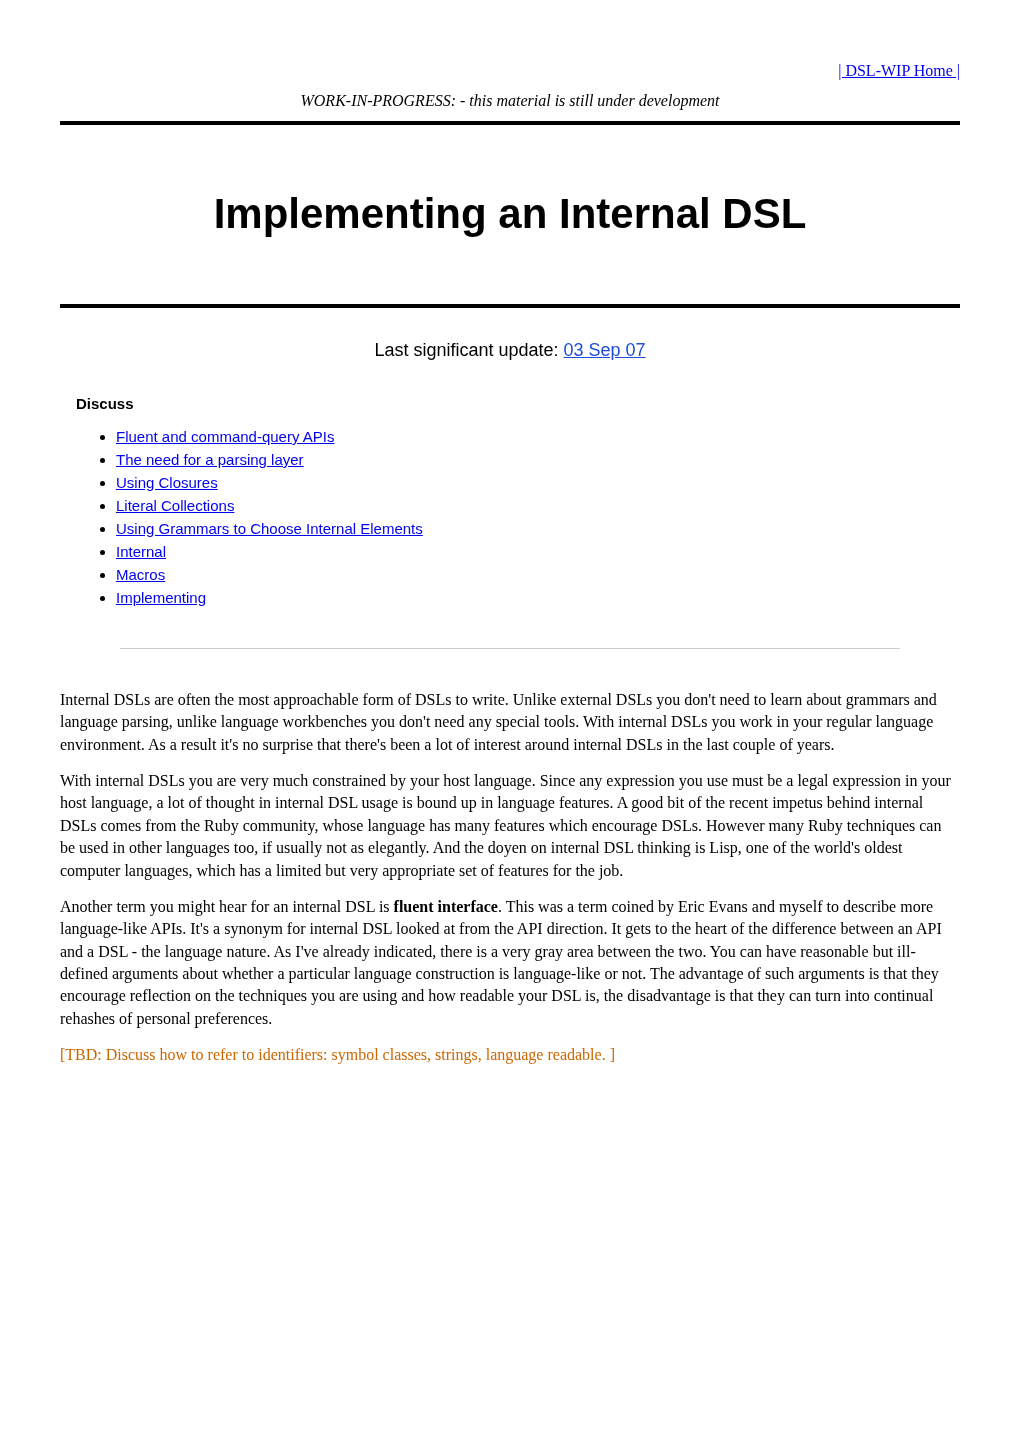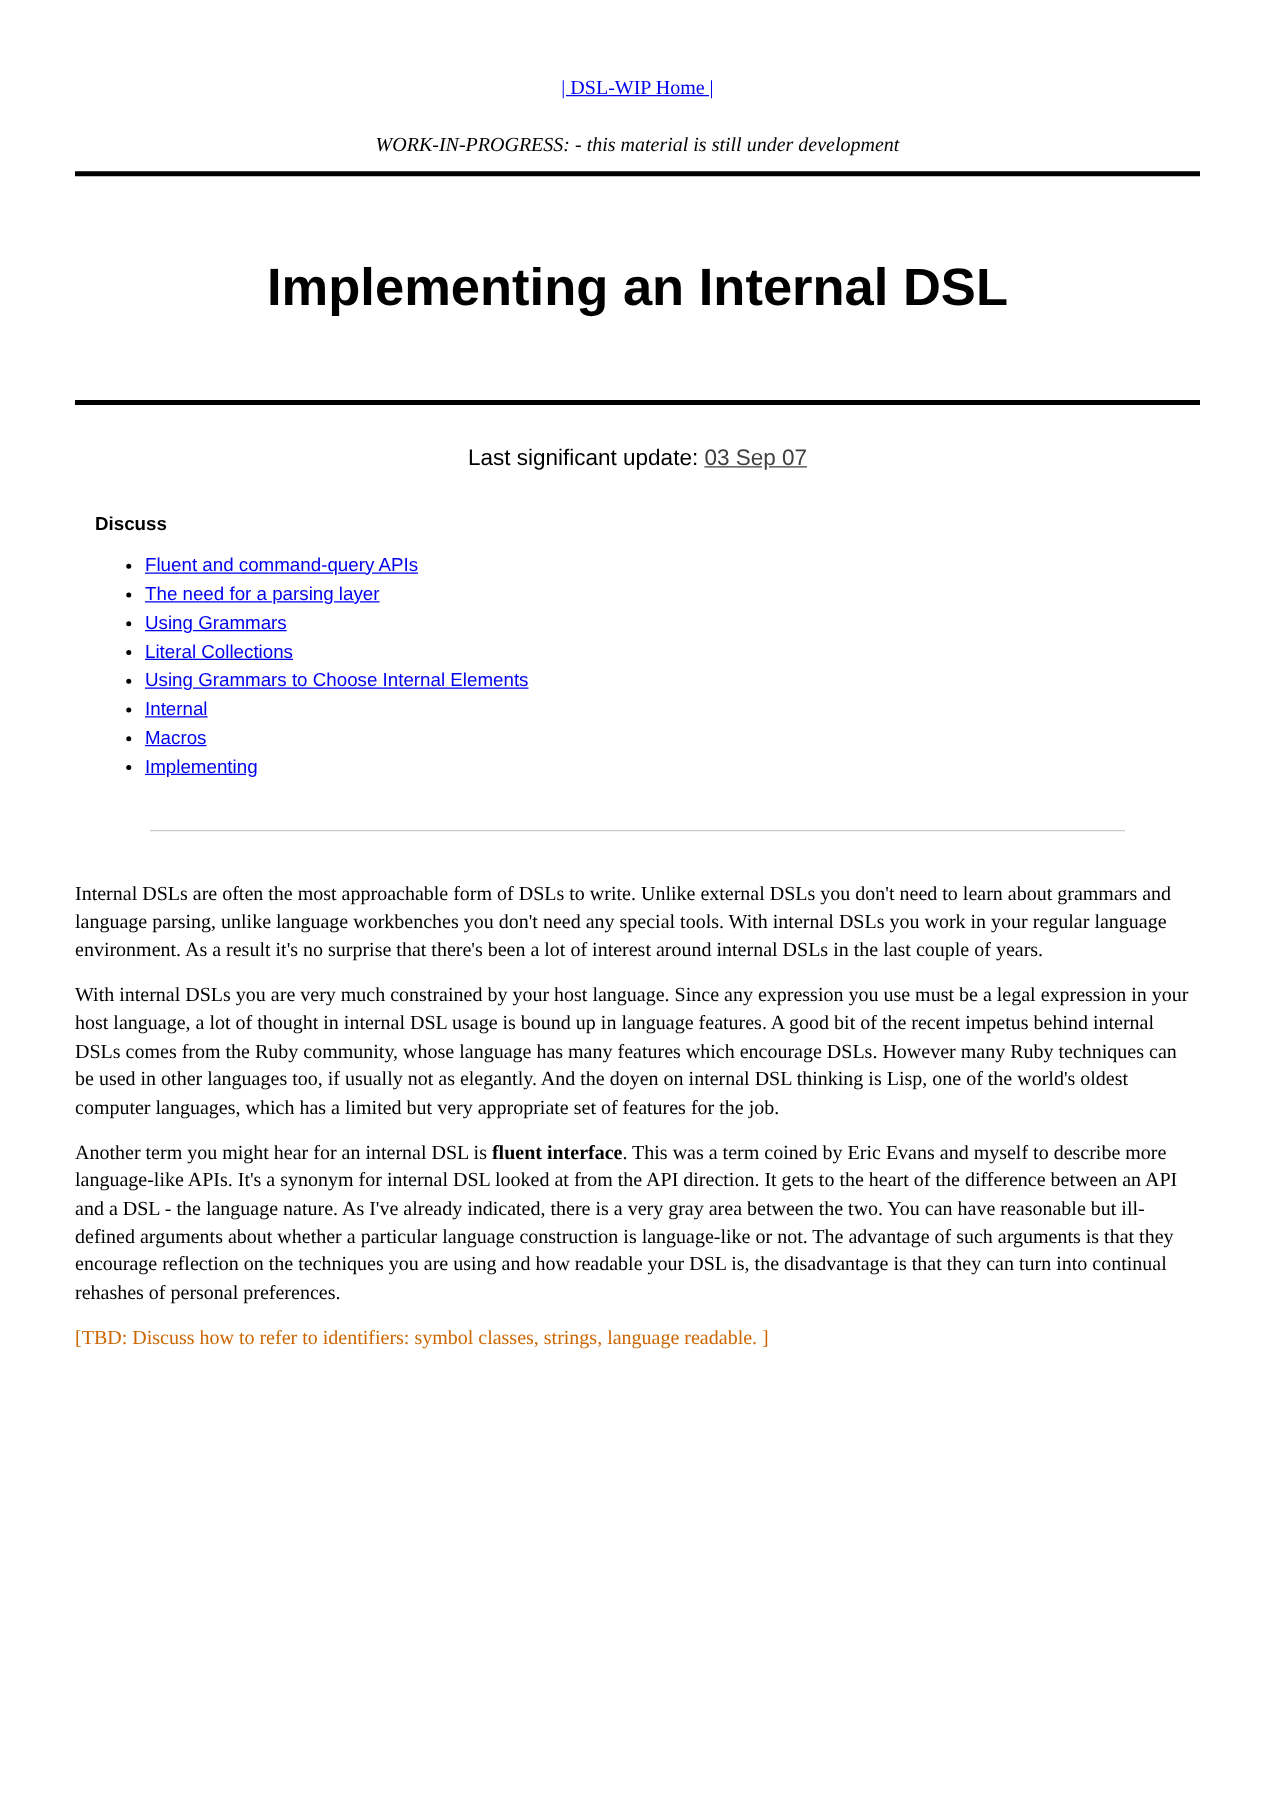--- a/index.html
+++ b/index.html
@@ -5,22 +5,22 @@
 body {
   font-family: "Times New Roman", Times, serif;
   max-width: 900px;
   margin: 0 auto;
   padding: 60px;
   font-size: 16px;
   line-height: 1.4;
   color: #000;
 }
 .top-nav {
-  text-align: center;
-  margin-bottom: 24px;
+  text-align: right;
+  margin-bottom: 8px;
 }
 .top-nav a {
   color: #0000EE;
   text-decoration: underline;
 }
 .wip-notice {
   text-align: center;
   font-style: italic;
   margin-bottom: 8px;
 }
@@ -41,21 +41,21 @@
   font-family: Liberation Sans, sans-serif;
   margin: 60px 0 60px 0;
 }
 .update-line {
   text-align: center;
   font-family: Arial, Helvetica, sans-serif;
   font-size: 18px;
   margin: 30px 0;
 }
 .update-line a {
-  color: #404040;
+  color: #1d4ed8;
   text-decoration: underline;
 }
 .contents-header {
   font-family: Arial, Helvetica, sans-serif;
   font-weight: bold;
   font-size: 15px;
   margin-left: 16px;
   margin-bottom: 12px;
 }
 .toc {
@@ -97,21 +97,21 @@
 
 <div class="update-line">
   <span>Last significant update: </span><a href="#">03 Sep 07</a>
 </div>
 
 <div class="contents-header">Discuss</div>
 
 <ul class="toc">
   <li><a href="#">Fluent and command-query APIs</a></li>
   <li><a href="#">The need for a parsing layer</a></li>
-  <li><a href="#">Using Grammars</a></li>
+  <li><a href="#">Using Closures</a></li>
   <li><a href="#">Literal Collections</a></li>
   <li><a href="#">Using Grammars to Choose Internal Elements</a></li>
   <li><a href="#">Internal</a></li>
   <li><a href="#">Macros</a></li>
   <li><a href="#">Implementing</a></li>
 </ul>
 
 <hr class="thin-light">
 
 <p class="body">Internal DSLs are often the most approachable form of DSLs to write. Unlike external DSLs you don't need to learn about grammars and language parsing, unlike language workbenches you don't need any special tools. With internal DSLs you work in your regular language environment. As a result it's no surprise that there's been a lot of interest around internal DSLs in the last couple of years.</p>

